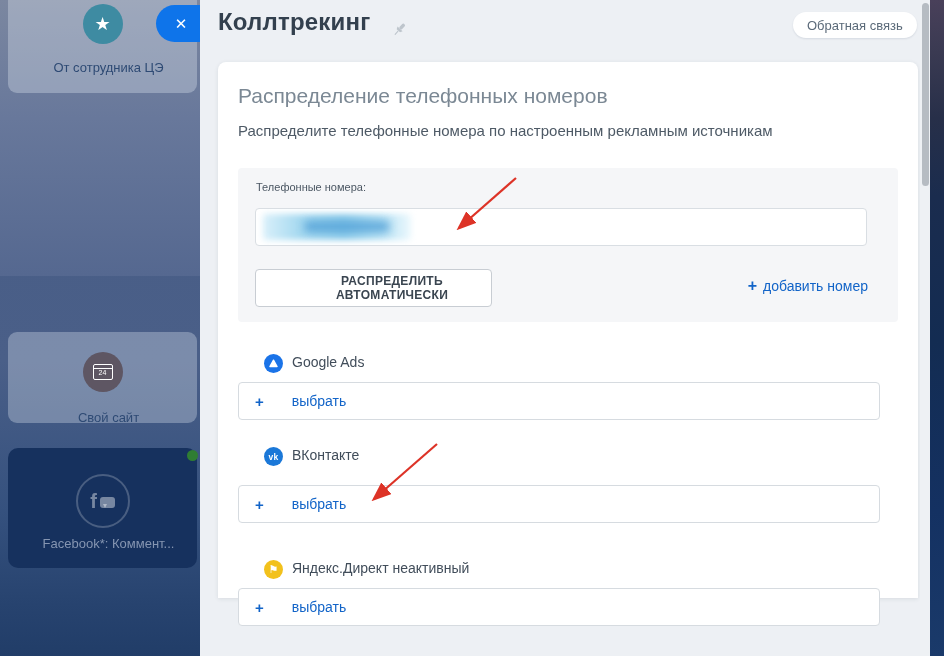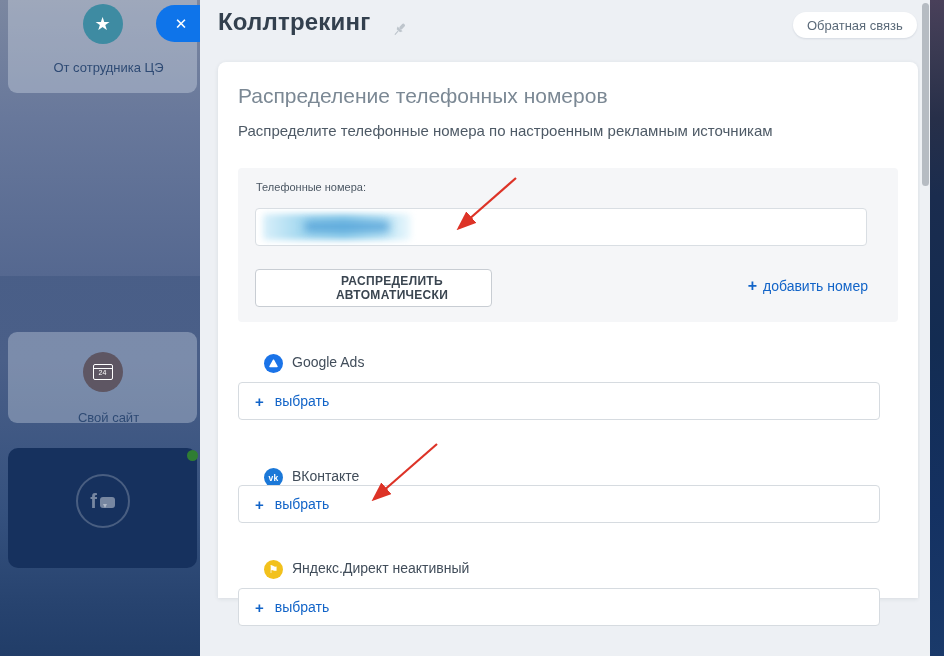--- a/index.html
+++ b/index.html
@@ -81,24 +81,24 @@
   .add-link .plus{font-weight:700;font-size:16px;line-height:1;}
 
   .src-row{position:absolute;left:22px;display:flex;align-items:flex-start;gap:9px;padding-left:24px;}
   .src-ic{width:19px;height:19px;border-radius:50%;display:flex;align-items:center;
     justify-content:center;color:#fff;flex:0 0 19px;}
   .src-name{font-size:14px;color:#414d5a;font-weight:500;}
   .select-box{position:absolute;left:20px;width:642px;height:38px;background:#fff;
     border:1px solid #d6dbe0;border-radius:4px;box-sizing:border-box;
     display:flex;align-items:center;padding-left:16px;gap:11px;cursor:pointer;}
   .select-box .plus{color:#1264c8;font-weight:700;font-size:15px;line-height:1;}
-  .select-box .sel-label{color:#1264c8;font-size:14px;}
+  .select-box .sel-label{color:#1264c8;font-size:14px;margin-left:17px;}
 
   .row-google{top:292px;} .box-google{top:320px;}
-  .row-vk{top:406px;}     .box-vk{top:423px;}
+  .row-vk{top:385px;}     .box-vk{top:423px;}
   .row-yandex{top:498px;} .box-yandex{top:526px;}
 
   .ic-google{background:#1a73e8;}
   .ic-vk{background:#1b78d8;font-size:8.5px;font-weight:700;letter-spacing:.3px;}
   .ic-yandex{background:#f2c11c;font-size:11px;}
 
   
   .scroll-track{position:absolute;left:920px;top:0;width:10px;height:656px;background:#eef1f4;}
   .scroll-thumb{position:absolute;left:922px;top:3px;width:7px;height:183px;background:#b6bcc2;
     border-radius:4px;cursor:pointer;}
@@ -128,20 +128,21 @@
       </div>
       <div class="card-label">Свой сайт</div>
     </div>
 
     <div class="side-card card-3">
       <div class="green-dot"></div>
       <div class="fb-ring">
         <span class="fb-f">f</span>
         <span class="fb-bubble"></span>
       </div>
+      <div class="card-label">Facebook*: Коммент...</div>
     </div>
   </div>
 
   <button class="close-pill">
     <span>✕</span>
   </button>
 
   <div class="panel">
 
     <div class="panel-title">

